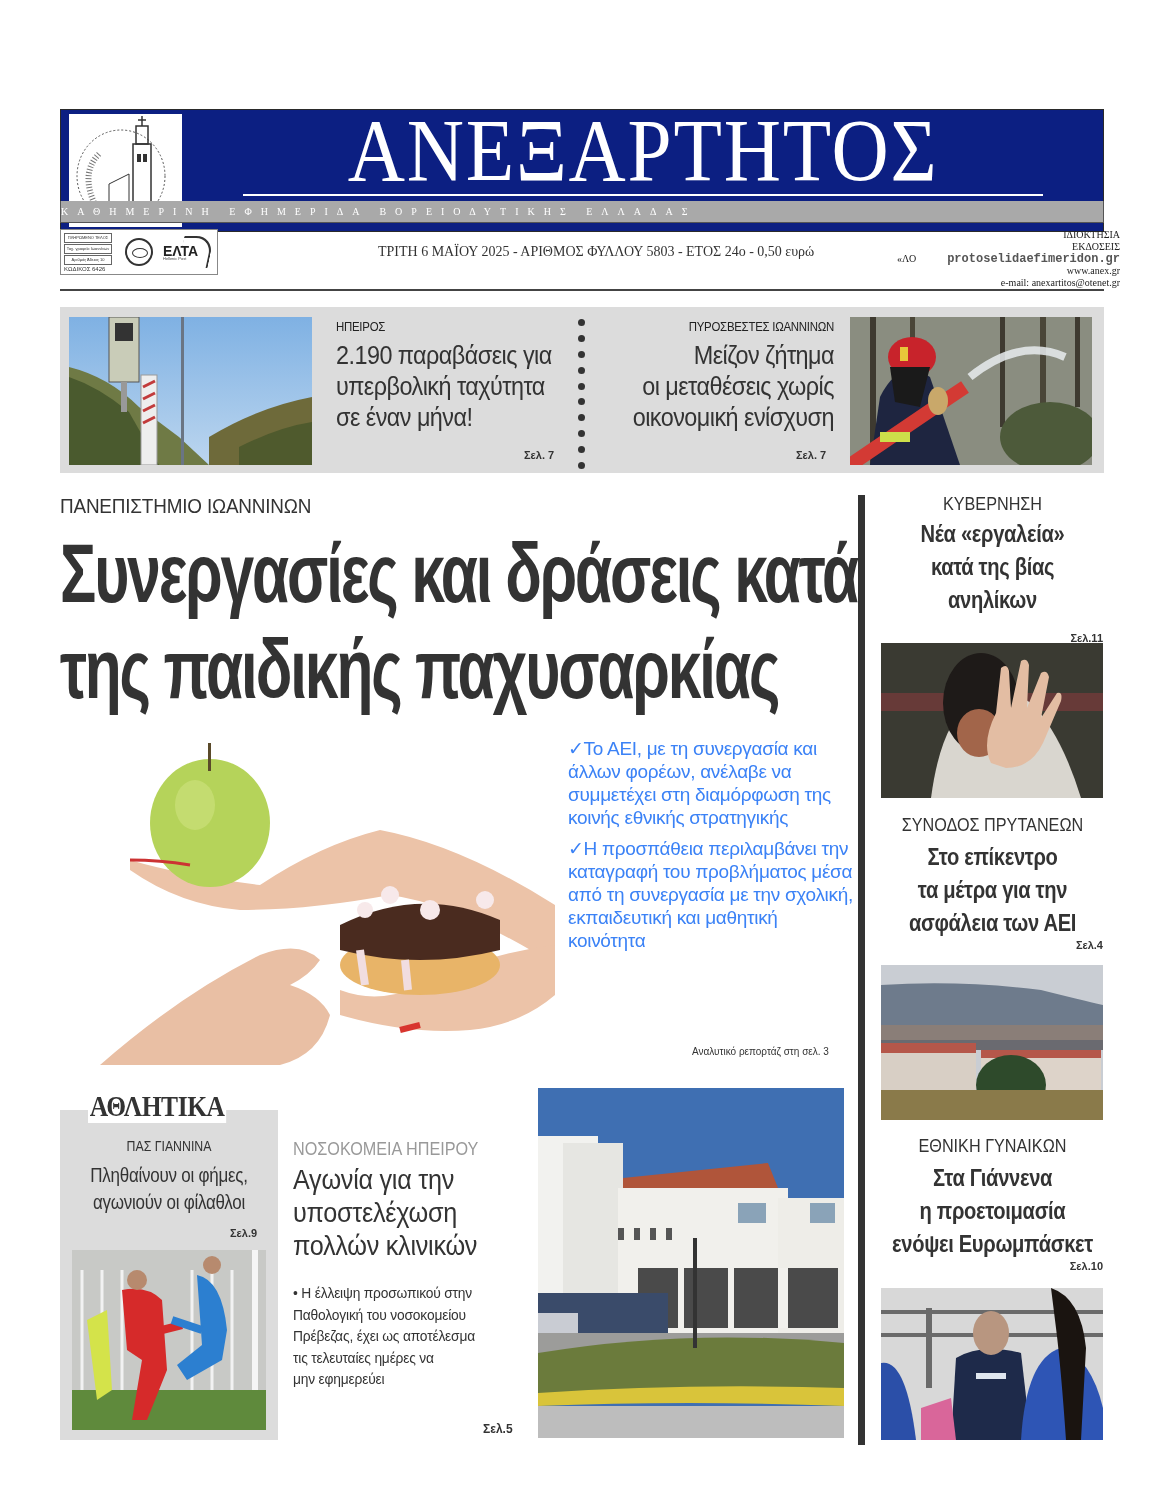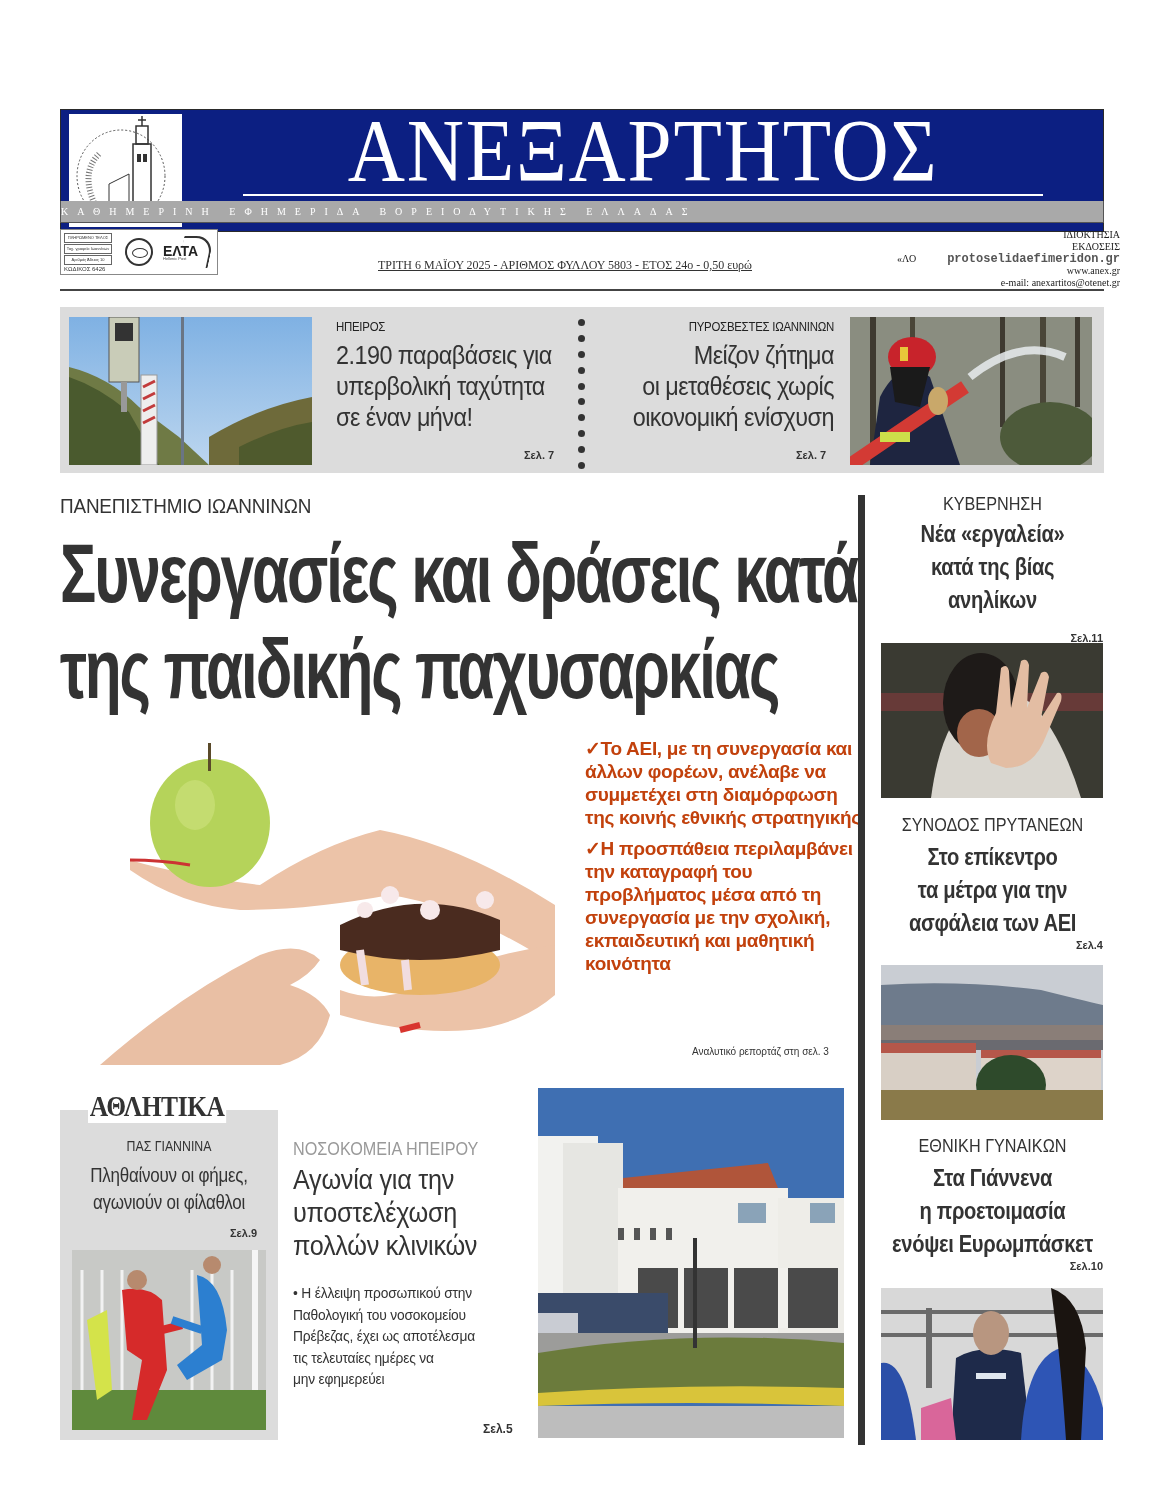--- a/index.html
+++ b/index.html
@@ -24,21 +24,21 @@
   .postal-box { left: 60px; top: 229px; width: 158px; height: 46px; border: 1px solid #888; background: #fff; }
   .postal-cells { left: 3px; top: 3px; width: 48px; }
   .postal-cell { width: 48px; height: 10px; border: 1px solid #666; font-size: 4px; line-height: 8px; text-align: center; color: #333; margin-bottom: 1px; overflow: hidden; }
   .postal-code { left: 3px; top: 36px; font-size: 6px; color: #333; }
   .elta-seal { left: 64px; top: 8px; width: 28px; height: 28px; border: 2px solid #333; border-radius: 50%; }
   .elta-seal::after { content: ""; position: absolute; left: 5px; top: 8px; width: 14px; height: 8px; border: 1px solid #333; border-radius: 50%; }
   .elta-text { left: 102px; top: 13px; font-size: 14px; font-weight: bold; color: #222; }
   .elta-sub { left: 102px; top: 26px; font-size: 4px; color: #444; }
   .elta-bird { left: 120px; top: 6px; width: 30px; height: 32px; border-right: 2px solid #333; border-top: 2px solid #333; border-radius: 0 18px 0 0; transform: skewX(-12deg); }
 
-  .issue-line { left: 378px; top: 258px; width: 420px; font-family: "Liberation Serif", serif; font-size: 12px; color: #333; white-space: nowrap; text-decoration: underline; }
+  .issue-line { left: 378px; top: 244px; width: 420px; font-family: "Liberation Serif", serif; font-size: 14px; color: #333; white-space: nowrap; }
   .owner-block { left: 880px; top: 229px; width: 240px; font-family: "Liberation Serif", serif; font-size: 10px; line-height: 12px; color: #222; text-align: right; }
   .owner-block .wm { font-family: Liberation Mono, monospace; font-size: 12px; font-weight: bold; color: #555; margin-left: 31px; }
   .info-rule { left: 60px; top: 289px; width: 1044px; height: 2px; background: #444; }
 
   
   .teaser-band { left: 60px; top: 307px; width: 1044px; height: 166px; background: #dcdcdc; }
   .teaser-img-1 { left: 9px; top: 10px; width: 243px; height: 148px; overflow: hidden; }
   .teaser-text-1 { left: 276px; top: 12px; width: 232px; }
   .teaser-text-2 { left: 530px; top: 12px; width: 244px; text-align: right; }
   .teaser-img-2 { left: 790px; top: 10px; width: 242px; height: 148px; overflow: hidden; }
@@ -51,21 +51,21 @@
   .teaser-ref-1 { left: 464px; top: 142px; }
   .teaser-ref-2 { left: 736px; top: 142px; }
   .dots { left: 516px; top: 12px; width: 10px; height: 150px; display: flex; flex-direction: column; justify-content: space-between; align-items: center; }
   .dot { width: 7px; height: 7px; border-radius: 50%; background: #333; }
 
   
   .lead-kicker { left: 60px; top: 494px; font-size: 21px; color: #333; letter-spacing: -0.2px; transform: scaleX(0.9); transform-origin: left; white-space: nowrap; }
   .lead-head { left: 60px; top: 525px; width: 800px; font-size: 84px; line-height: 96px; font-weight: bold; color: #333;
     letter-spacing: -3px; transform: scaleX(0.72); transform-origin: left; white-space: nowrap; }
   .lead-img { left: 60px; top: 735px; width: 495px; height: 330px; overflow: hidden; background: #ffffff; }
-  .lead-bullets { left: 585px; top: 737px; width: 285px; font-size: 19px; line-height: 23px; font-weight: bold; color: #c2410c; letter-spacing: -0.3px; }
+  .lead-bullets { left: 568px; top: 737px; width: 285px; font-size: 19px; line-height: 23px; font-weight: normal; color: #3b82f6; letter-spacing: -0.3px; }
   .lead-bullet { margin-bottom: 8px; }
   .lead-ref { left: 692px; top: 1046px; font-size: 10px; color: #333; }
 
   .col-divider { left: 858px; top: 495px; width: 7px; height: 950px; background: #333; }
 
   
   .side-story { left: 870px; width: 245px; text-align: center; }
   .side-kicker { font-size: 18px; color: #333; transform: scaleX(0.9); white-space: nowrap; }
   .side-head { font-size: 24px; line-height: 33px; font-weight: bold; color: #333; transform: scaleX(0.84); white-space: nowrap; letter-spacing: -0.4px; }
   .side-ref { text-align: right; padding-right: 12px; font-size: 11px; font-weight: bold; color: #333; }

